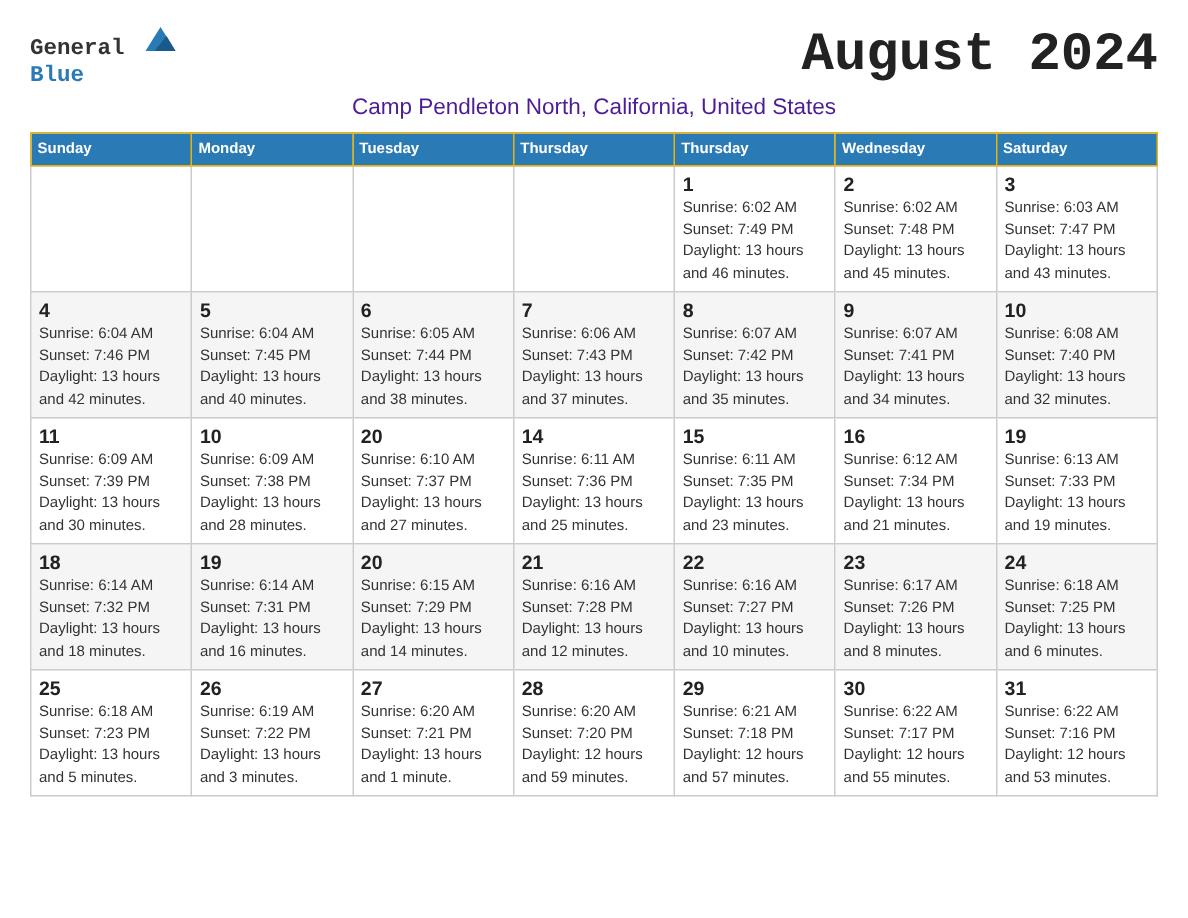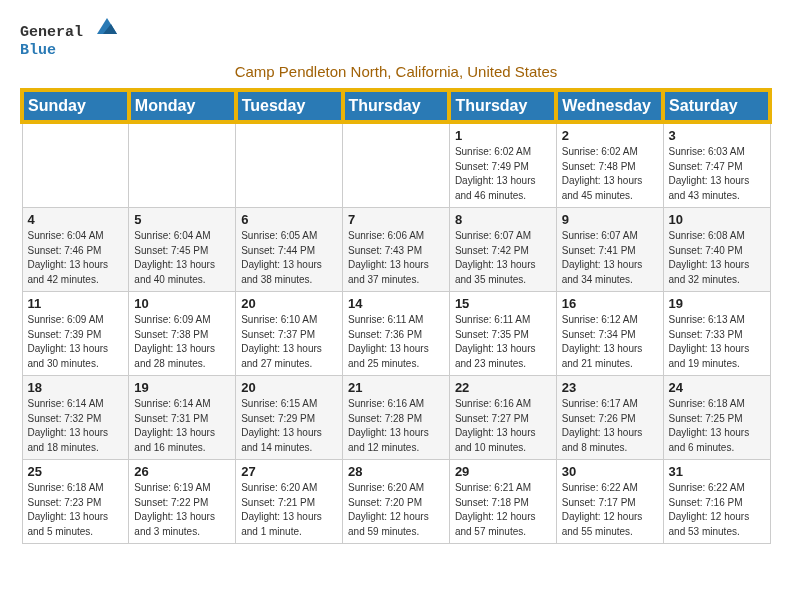--- a/index.html
+++ b/index.html
@@ -38,35 +38,35 @@
     }
     .month-title {
       font-size: 36px;
       font-weight: bold;
       color: #222;
       text-align: right;
     }
     .location-title {
       text-align: center;
       font-size: 15px;
-      color: #a16207;
+      color: #4c1d95;
       margin-bottom: 8px;
     }
     .calendar-table {
       width: 100%;
       border-collapse: collapse;
       table-layout: fixed;
     }
     .calendar-table thead tr th {
       background-color: #2a7ab5;
       color: #fff;
-      font-size: 16px;
+      font-size: 10px;
       font-weight: bold;
       padding: 5px 4px;
-      border: 4px solid #eab308;
+      border: 1px solid #eab308;
       text-align: left;
       margin-left: 48px;
     }
     .calendar-table tbody tr td {
       border: 1px solid #ccc;
       vertical-align: top;
       padding: 4px 5px;
       font-size: 10.5px;
       color: #333;
       height: 82px;
@@ -99,20 +99,21 @@
     <div>
       <span class="logo-text-general">General</span>
       <svg class="logo-icon" viewBox="0 0 24 20" xmlns="http://www.w3.org/2000/svg">
         <polygon points="2,18 12,2 22,18" fill="#2a7ab5"></polygon>
         <polygon points="8,18 16,8 22,18" fill="#1a5a8a"></polygon>
       </svg>
       <br>
       <span class="logo-text-blue">Blue</span>
     </div>
   </div>
+  <div class="month-title">August 2024</div>
 </div>
 
 <div class="location-title">Camp Pendleton North, California, United States</div>
 
 <table class="calendar-table">
   <thead>
     <tr>
     <th>Sunday</th>
         <th>Monday</th>
         <th>Tuesday</th>

